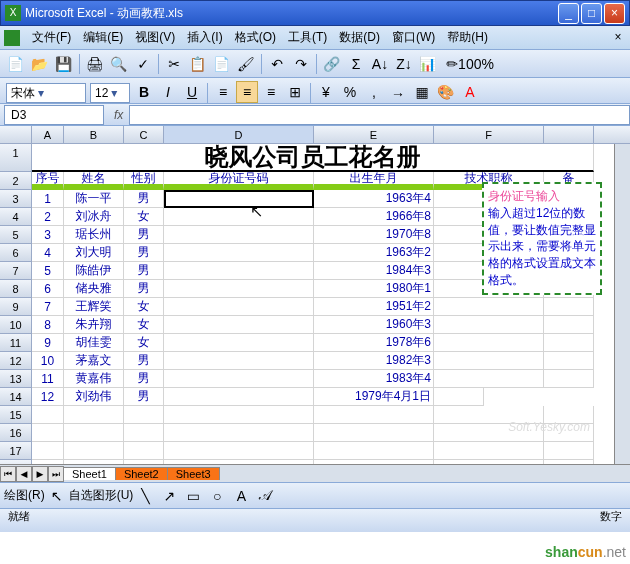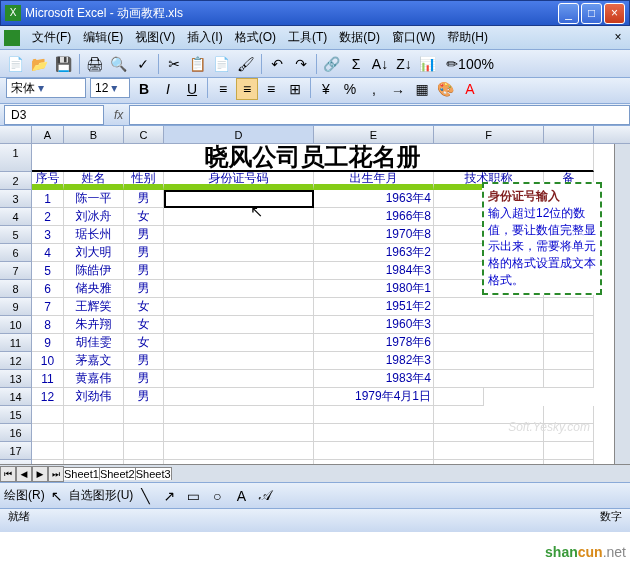--- a/index.html
+++ b/index.html
@@ -9,21 +9,21 @@
 .titlebar .spacer{flex:1}
 .winbtn{width:21px;height:21px;background:linear-gradient(#6a9aee,#3a6ad8);border:1px solid #fff;margin-left:2px;text-align:center;line-height:19px;color:#fff;font-size:12px;border-radius:3px}
 .winbtn.close{background:linear-gradient(#e86a4a,#c83a1a)}
 .menubar{height:24px;background:linear-gradient(#dae8f8,#c0d8f0);display:flex;align-items:center;padding:0 4px;font-size:12px;border-bottom:1px solid #8aaad8}
 .menubar .mb-icon{width:16px;height:16px;background:#2a8a2a;margin-right:6px}
 .menubar .mitem{padding:0 6px;cursor:pointer}
 .menubar .winclose{margin-left:auto;width:16px;height:16px;text-align:center;line-height:14px;color:#000;cursor:pointer}
 .toolbar{height:28px;background:linear-gradient(#e8f0fa,#c8d8f0);display:flex;align-items:center;padding:0 4px;border-bottom:1px solid #8aaad8;overflow:hidden}
 .tbtn{width:22px;height:22px;margin:0 1px;display:flex;align-items:center;justify-content:center;font-size:14px;cursor:pointer;border:1px solid transparent}
 .tsep{width:1px;height:20px;background:#8aaad8;margin:0 3px}
-.formatbar{height:26px;background:linear-gradient(#e8f0fa,#c8d8f0);display:flex;align-items:flex-start;padding:0 4px;border-bottom:1px solid #8aaad8;font-size:12px}
+.formatbar{height:26px;background:linear-gradient(#e8f0fa,#c8d8f0);display:flex;align-items:flex-end;padding:0 4px;border-bottom:1px solid #8aaad8;font-size:12px}
 .fontsel{width:80px;height:20px;border:1px solid #7a9ac8;background:#fff;padding:0 4px;display:flex;align-items:center;margin:0 2px}
 .sizesel{width:40px;height:20px;border:1px solid #7a9ac8;background:#fff;padding:0 4px;display:flex;align-items:center;margin:0 2px}
 .dd{width:12px;text-align:center;color:#3a5a9a}
 .formulabar{height:22px;background:linear-gradient(#e8f0fa,#c8d8f0);display:flex;align-items:center;border-bottom:1px solid #8aaad8;font-size:12px}
 .namebox{width:100px;height:20px;border:1px solid #7a9ac8;background:#fff;padding:0 6px;margin:0 4px;display:flex;align-items:center}
 .fxlabel{padding:0 6px;font-style:italic;color:#555}
 .fxinput{flex:1;height:20px;border:1px solid #7a9ac8;background:#fff}
 .grid{position:relative;background:#fff;height:338px;overflow:hidden}
 .colheads{display:flex;height:18px;background:linear-gradient(#f0f4fa,#d0dae8);border-bottom:1px solid #9aaac8}
 .rowhead,.corner{width:32px;background:linear-gradient(#f0f4fa,#d0dae8);border-right:1px solid #9aaac8;border-bottom:1px solid #9aaac8;text-align:center;font-size:11px;line-height:18px}
@@ -38,31 +38,31 @@
 .row.datarow .cell{color:#00a}
 .row.datarow:last-child .cell{border-bottom:2px solid #c00}
 .cA{width:32px;justify-content:center}
 .cB{width:60px;justify-content:center}
 .cC{width:40px;justify-content:center}
 .cD{width:150px}
 .cE{width:120px;justify-content:flex-end}
 .cF{width:110px;justify-content:flex-end}
 .cG{width:50px}
 .callout{position:absolute;right:28px;top:56px;width:120px;border:2px dashed #2a8a2a;background:#fff;padding:4px;font-size:12px;line-height:1.4}
-.callout .ct{color:#7f1d1d;font-weight:bold}
+.callout .ct{color:#ec4899;font-weight:normal}
 .callout .cb{color:#00c}
 .watermark{position:absolute;right:40px;bottom:30px;color:#ddd;font-size:12px;font-style:italic;font-family:Arial}
 .watermark2{position:absolute;right:4px;bottom:4px;font-size:14px}
 .watermark2 .g{color:#3a9a3a;font-weight:bold}
 .watermark2 .o{color:#d88a1a;font-weight:bold}
 .watermark2 .n{color:#888;font-size:14px}
 .sheettabs{height:18px;background:#d8e0ea;display:flex;align-items:center;font-size:11px;border-top:1px solid #888}
 .navbtn{width:16px;height:16px;border:1px solid #888;background:#e8e8e8;text-align:center;line-height:14px;font-size:9px;cursor:pointer}
-.tab{padding:0 0;background:#fff;border:1px solid #888;border-bottom:none;margin-left:-1px;cursor:pointer}
-.tab.inactive{background:#ffffff}
+.tab{padding:0 8px;background:#fff;border:1px solid #888;border-bottom:none;margin-left:-1px;cursor:pointer}
+.tab.inactive{background:#f97316}
 .toolbar2{height:26px;background:linear-gradient(#e8f0fa,#c8d8f0);display:flex;align-items:center;padding:0 4px;font-size:12px;border-top:1px solid #8aaad8}
 .statusbar{height:24px;background:linear-gradient(#e8f0fa,#c8d8f0);display:flex;align-items:flex-start;padding:0 8px;font-size:11px;border-top:1px solid #8aaad8}
 .statusbar .sp{flex:1}
 .scrollv{position:absolute;right:0;top:18px;bottom:0;width:16px;background:#d8e0ea;border-left:1px solid #888}
 .cursor{position:absolute;left:250px;top:76px;font-size:16px;pointer-events:none}
 .selhl{background:#c8d8f0}
 </style>
 </head>
 <body>
 

